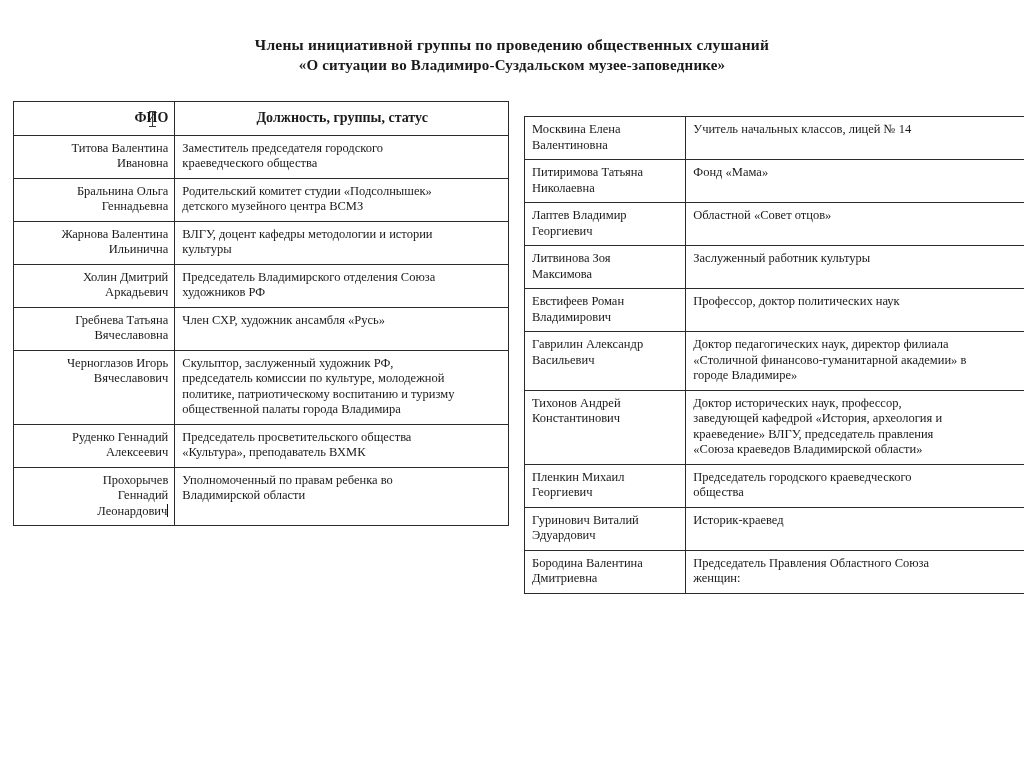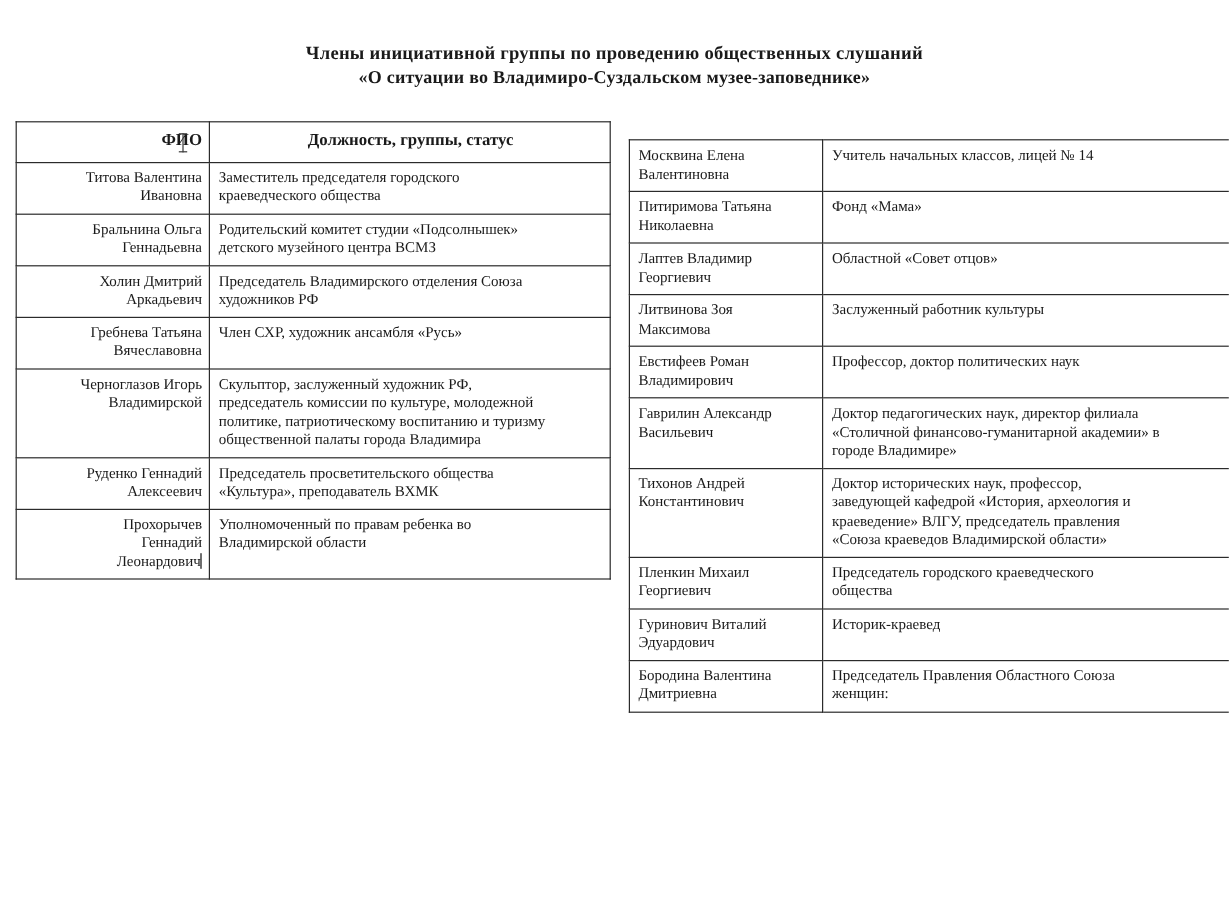--- a/index.html
+++ b/index.html
@@ -149,33 +149,39 @@
         <td class="col-role cell-role">Заместитель председателя городского
 краеведческого общества</td>
       </tr>
       <tr class="rh2">
         <td class="col-name cell-name">Бральнина Ольга
 Геннадьевна</td>
         <td class="col-role cell-role">Родительский комитет студии «Подсолнышек»
 детского музейного центра ВСМЗ</td>
       </tr>
       <tr class="rh2">
+        <td class="col-name cell-name">Жарнова Валентина
+Ильинична</td>
+        <td class="col-role cell-role">ВЛГУ, доцент кафедры методологии и истории
+культуры</td>
+      </tr>
+      <tr class="rh2">
         <td class="col-name cell-name">Холин Дмитрий
 Аркадьевич</td>
         <td class="col-role cell-role">Председатель Владимирского отделения Союза
 художников РФ</td>
       </tr>
       <tr class="rh2">
         <td class="col-name cell-name">Гребнева Татьяна
 Вячеславовна</td>
         <td class="col-role cell-role">Член СХР, художник ансамбля «Русь»</td>
       </tr>
       <tr class="rh4">
         <td class="col-name cell-name">Черноглазов Игорь
-Владимирской</td>
+Вячеславович</td>
         <td class="col-role cell-role">Скульптор, заслуженный художник РФ,
 председатель комиссии по культуре, молодежной
 политике, патриотическому воспитанию и туризму
 общественной палаты города Владимира</td>
       </tr>
       <tr class="rh2">
         <td class="col-name cell-name">Руденко Геннадий
 Алексеевич</td>
         <td class="col-role cell-role">Председатель просветительского общества
 «Культура», преподаватель ВХМК</td>

